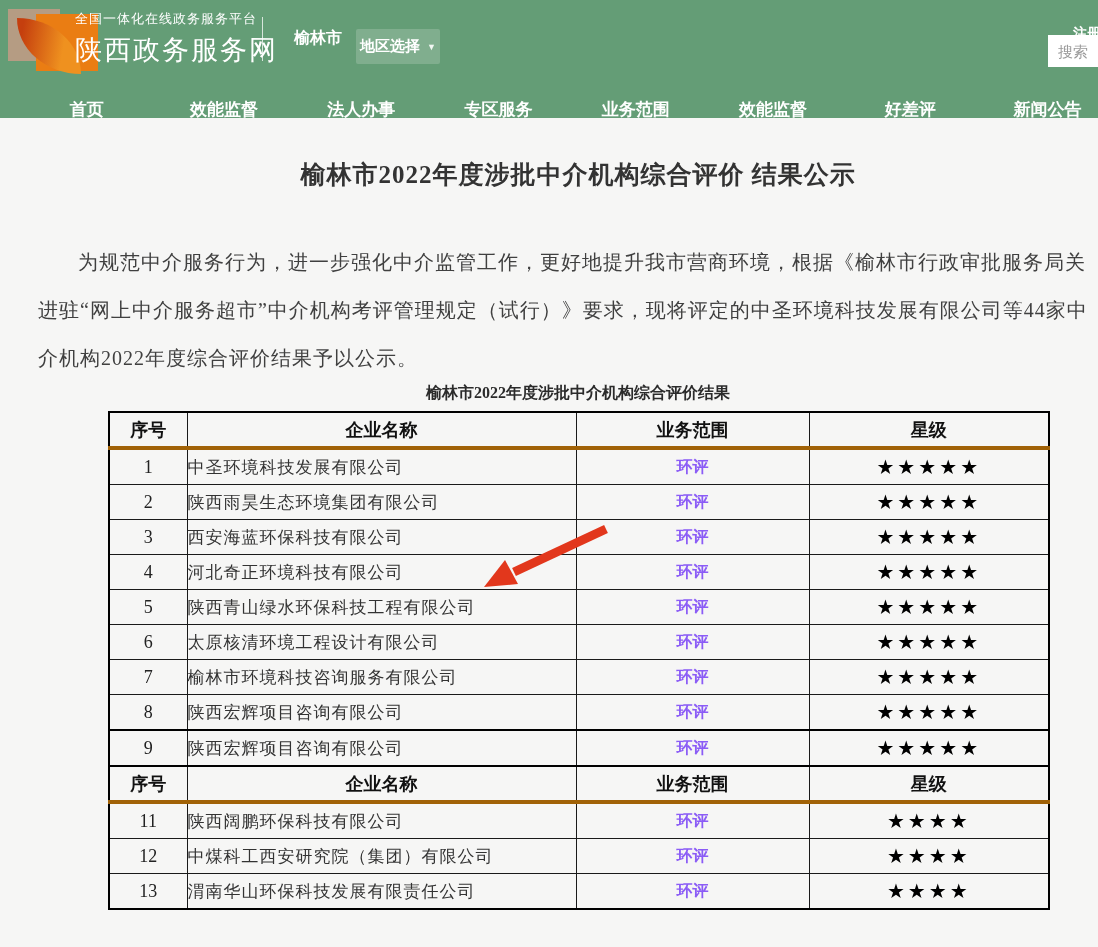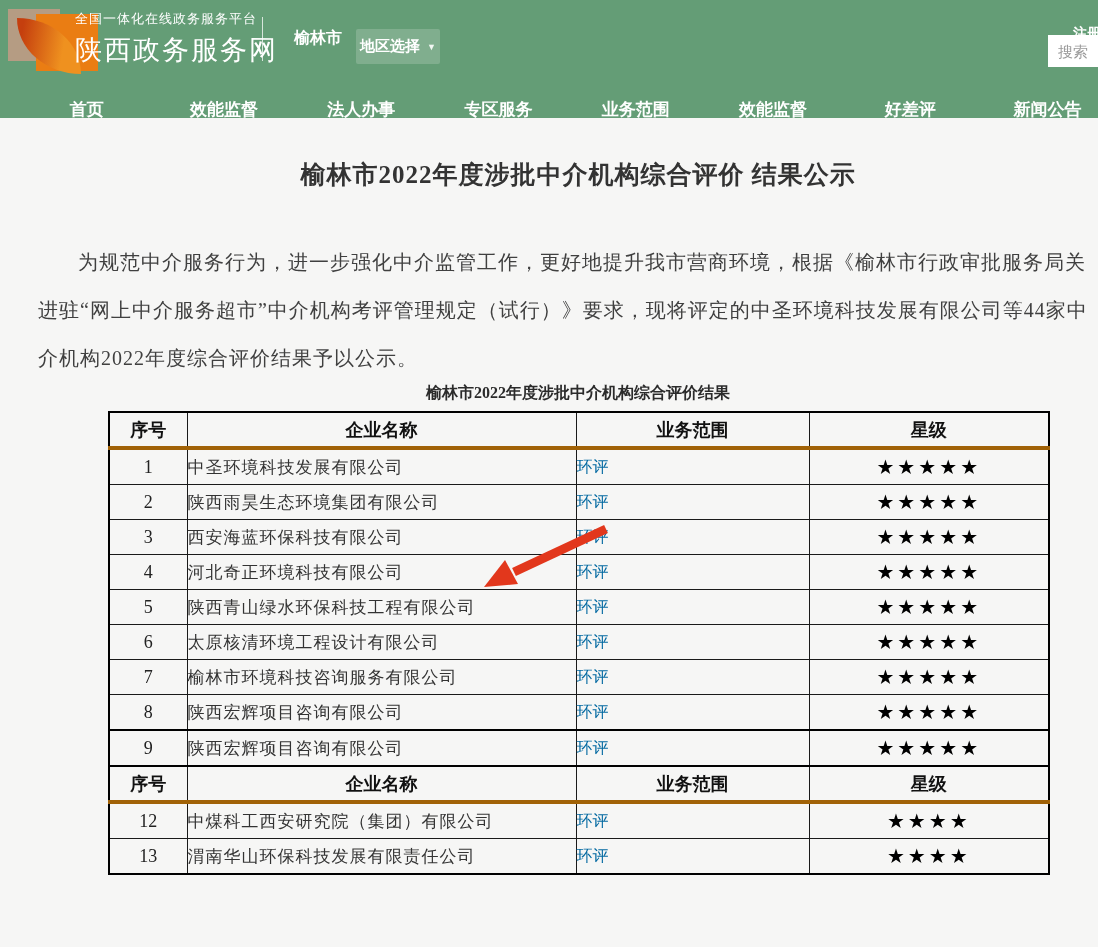--- a/index.html
+++ b/index.html
@@ -46,21 +46,21 @@
   table.results col.c-name{width:389px;}
   table.results col.c-scope{width:233px;}
   table.results col.c-stars{width:240px;}
   table.results{border:2px solid #000;}
   table.results th,table.results td{border:1px solid #1a1a1a;padding:0;}
   tr.hrow th{height:33px;font-size:18px;font-weight:bold;color:#111;
     border-top:2px solid #000;border-bottom:4px solid #a16207;text-align:center;}
   tr.thick-top td{border-top:2px solid #000;}
   td.no{height:34px;text-align:center;font-size:18px;color:#222;}
   td.name{font-size:17px;color:#333;padding-left:12px;letter-spacing:1px;}
-  td.scope{text-align:left;font-size:16px;color:#0369a1;}
+  td.scope{text-align:center;font-size:16px;color:#8b5cf6;font-weight:bold;}
   td.stars{text-align:center;font-size:20px;color:#000;letter-spacing:3px;font-family:"DejaVu Sans",sans-serif;}
   
   .arrow-layer{position:absolute;left:478px;top:522px;width:138px;height:72px;pointer-events:none;}
 </style>
 </head>
 <body>
 
 <header class="site-header">
   <div class="header-row1">
     <div class="logo">
@@ -171,20 +171,26 @@
         </tr>
       </tbody>
       <tbody>
         <tr class="hrow">
           <th>序号</th>
           <th>企业名称</th>
           <th>业务范围</th>
           <th>星级</th>
         </tr>
         <tr>
+          <td class="no">11</td>
+          <td class="name">陕西阔鹏环保科技有限公司</td>
+          <td class="scope">环评</td>
+          <td class="stars">★★★★</td>
+        </tr>
+        <tr>
           <td class="no">12</td>
           <td class="name">中煤科工西安研究院（集团）有限公司</td>
           <td class="scope">环评</td>
           <td class="stars">★★★★</td>
         </tr>
         <tr>
           <td class="no">13</td>
           <td class="name">渭南华山环保科技发展有限责任公司</td>
           <td class="scope">环评</td>
           <td class="stars">★★★★</td>

